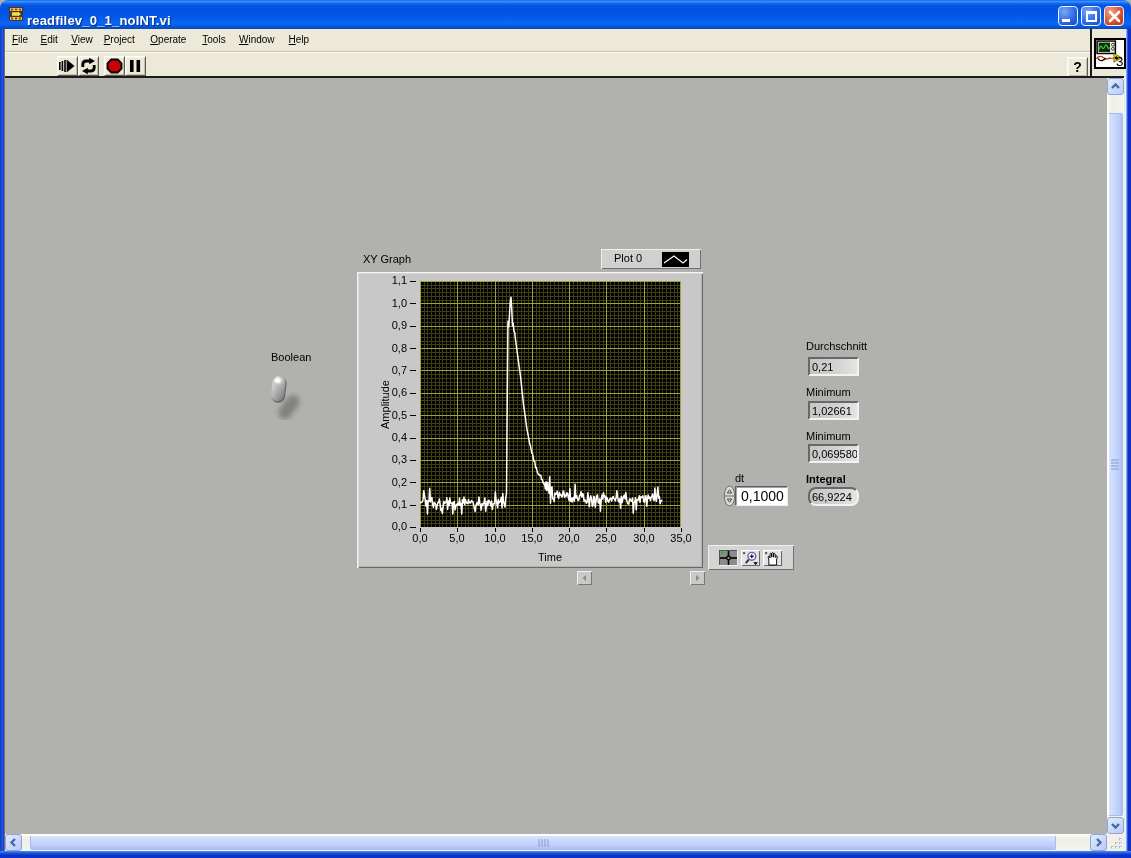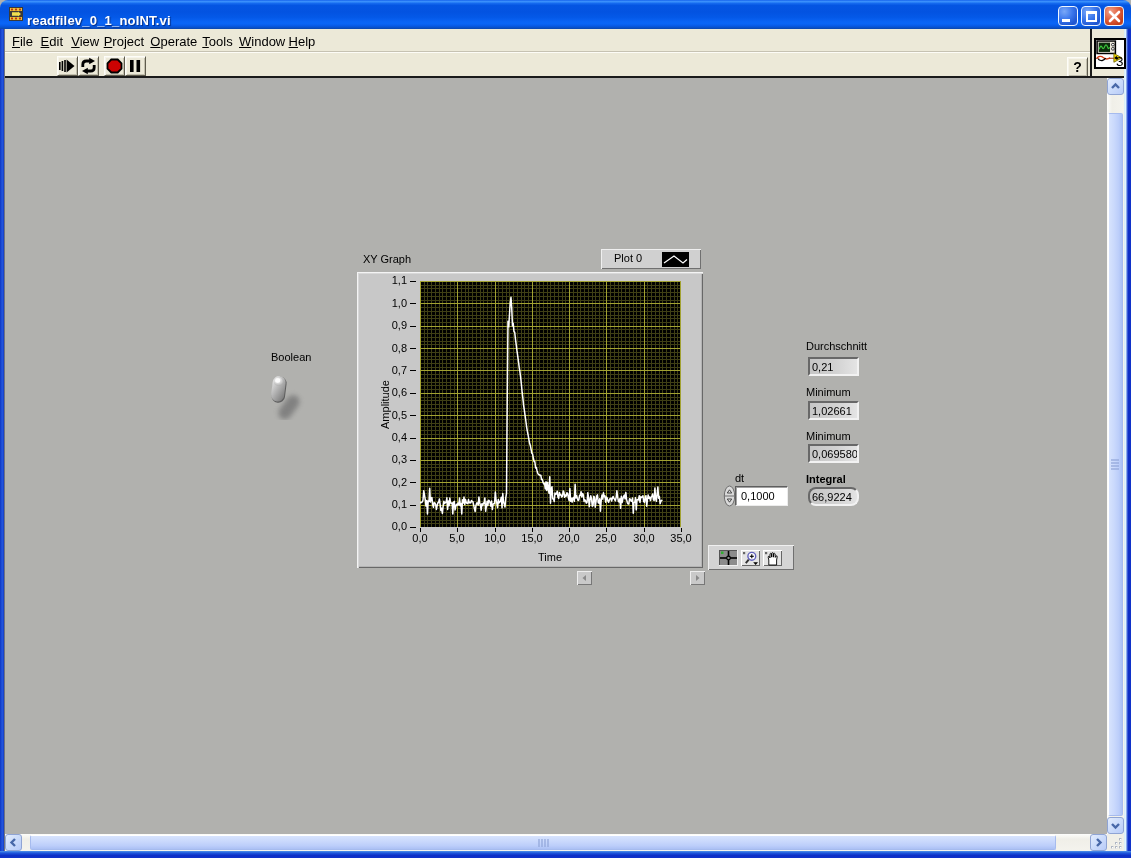--- a/index.html
+++ b/index.html
@@ -14,21 +14,21 @@
 .capbtn{position:absolute;top:6px;width:20px;height:20px;border-radius:4px;border:1px solid #eef6ff;}
 #btnmin,#btnmax{background:radial-gradient(circle at 30% 25%,#7aa8f8 0%,#3a76ec 45%,#1e55d0 80%,#2e63dc 100%);}
 #btnclose{background:radial-gradient(circle at 30% 25%,#f0a089 0%,#e1603e 45%,#c33d18 80%,#d4522c 100%);}
 #leftborder{position:absolute;left:0;top:29px;width:5px;height:822px;
  background:linear-gradient(90deg,#0f35c0 0%,#2458e0 45%,#1840c8 75%,#7a7a78 92%,#6a6a68 100%);}
 #rightborder{position:absolute;left:1124px;top:29px;width:7px;height:822px;
  background:linear-gradient(90deg,#d6ecf8 0%,#e4f6fe 25%,#5a7ce0 42%,#1030c8 60%,#0e2fc4 85%,#1236ce 100%);}
 #bottomborder{position:absolute;left:0;top:851px;width:1131px;height:7px;
  background:linear-gradient(180deg,#4f92e8 0%,#1c55dc 30%,#0d2fc6 65%,#0f33cb 100%);}
 #menubar{position:absolute;left:5px;top:29px;width:1085px;height:23px;background:#ece9d8;border-bottom:1px solid #c6c2b2;}
-.menuitem{position:absolute;top:5px;font-size:13px;color:#000;}
+.menuitem{position:absolute;top:5px;font-size:10px;color:#000;}
 #toolbar{position:absolute;left:5px;top:52px;width:1085px;height:24px;background:#ece9d8;border-top:1px solid #fdfcf6;}
 #tbline{position:absolute;left:5px;top:76px;width:1119px;height:2px;background:#1a1a1a;}
 #iconarea{position:absolute;left:1090px;top:29px;width:34px;height:47px;background:#ece9d8;border-left:2px solid #1a1a1a;}
 .tbtn{position:absolute;top:3px;width:21px;height:20px;background:#ece9d8;
  border:1px solid;border-color:#fdfdf8 #5f5c4e #5f5c4e #fdfdf8;box-shadow:inset 1px 1px 0 #f6f4ea,inset -1px -1px 0 #c2bfae;}
 
 #vtrack{position:absolute;left:1107px;top:78px;width:17px;height:756px;background:linear-gradient(90deg,#fdfdfb,#f0efe8 30%,#f4f3ed);}
 #htrack{position:absolute;left:5px;top:834px;width:1102px;height:17px;background:linear-gradient(180deg,#fdfdfb,#f0efe8 30%,#f4f3ed);}
 .sbtn{position:absolute;width:17px;height:17px;border-radius:3px;border:1px solid #8fa4d4;
  background:linear-gradient(135deg,#e3ecfd 0%,#cdddfb 45%,#b8cbf8 100%);}
@@ -477,13 +477,13 @@
 <div class="lbl" style="left:806px;top:473px;font-weight:bold;">Integral</div>
 <div class="ind" style="left:808px;top:487px;border-radius:8px;">66,9224</div>
 
 <div class="lbl" style="left:735px;top:472px;">dt</div>
 <svg class="abs" style="left:723px;top:485px;" width="13" height="22" viewBox="0 0 13 22">
  <ellipse cx="6.5" cy="11" rx="5.2" ry="10" fill="#dadada" stroke="#6e6e6e" stroke-width="1"></ellipse>
  <line x1="1.3" y1="11" x2="11.7" y2="11" stroke="#6e6e6e" stroke-width="1"></line>
  <polygon points="6.5,4.8 4.3,8 8.7,8" fill="#e8e8e8" stroke="#383838" stroke-width=".9"></polygon>
  <polygon points="6.5,17.2 4.3,14 8.7,14" fill="#e8e8e8" stroke="#383838" stroke-width=".9"></polygon>
 </svg>
-<div style="position:absolute;left:735px;top:486px;width:53px;height:20px;background:#fff;border:1px solid;border-color:#5e5e5e #ececec #ececec #5e5e5e;box-shadow:inset 1px 1px 0 #a2a2a2;font-size:11px;line-height:18px;padding-left:5px;">0,1000</div>
+<div style="position:absolute;left:735px;top:486px;width:53px;height:20px;background:#fff;border:1px solid;border-color:#5e5e5e #ececec #ececec #5e5e5e;box-shadow:inset 1px 1px 0 #a2a2a2;font-size:14px;line-height:18px;padding-left:5px;">0,1000</div>
 
 </body></html>

